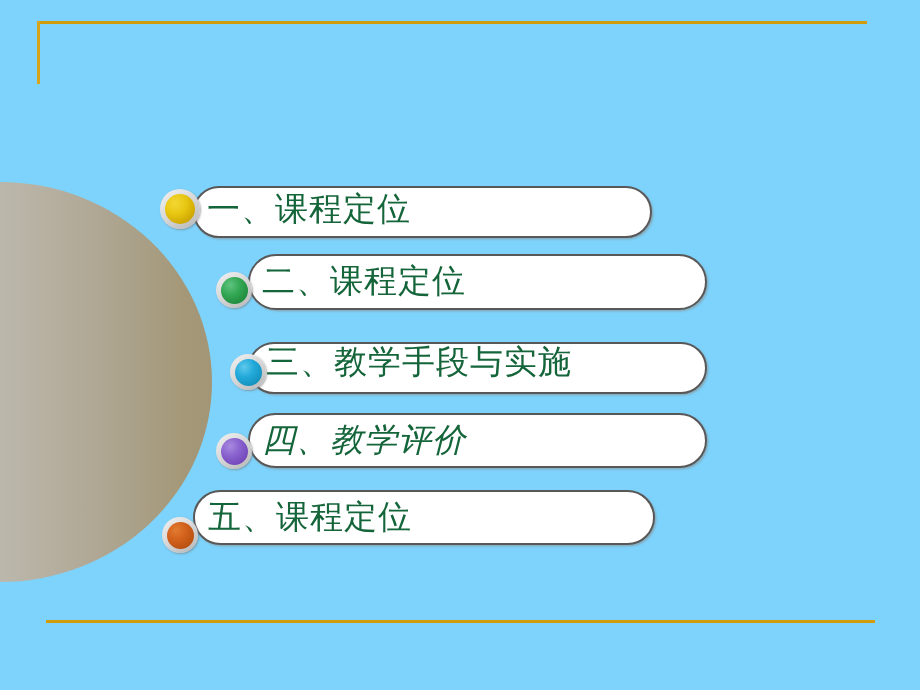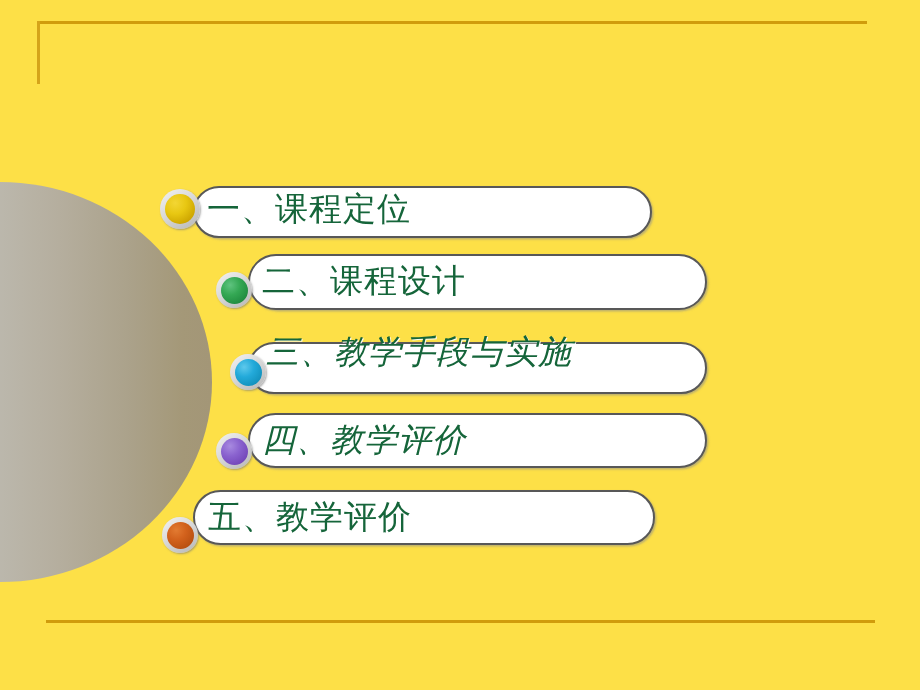--- a/index.html
+++ b/index.html
@@ -5,21 +5,21 @@
 <style>
   html, body {
     margin: 0;
     padding: 0;
     background: #ffffff;
   }
   #slide {
     position: relative;
     width: 920px;
     height: 690px;
-    background: #fde047;
+    background: #7dd3fc;
     overflow: hidden;
     font-family: "Liberation Serif", "DejaVu Serif", serif;
   }
 
   
   .rule-top {
     position: absolute;
     left: 37px;
     top: 21px;
     width: 830px;
@@ -124,34 +124,34 @@
 
   <div class="row">
     <div class="pill" style="left:193px; top:186px; width:459px; height:52px;"></div>
     <div class="orb orb-1" style="left:160px; top:189px;"></div>
     <div class="pill-label" style="left:207px; top:193px;">一、课程定位</div>
   </div>
 
   <div class="row">
     <div class="pill" style="left:248px; top:254px; width:459px; height:56px;"></div>
     <div class="orb orb-2 small" style="left:216px; top:272px;"></div>
-    <div class="pill-label" style="left:262px; top:265px;">二、课程设计</div>
+    <div class="pill-label" style="left:262px; top:265px;">二、课程定位</div>
   </div>
 
   <div class="row">
     <div class="pill" style="left:248px; top:342px; width:459px; height:52px;"></div>
     <div class="orb orb-3 small" style="left:230px; top:354px;"></div>
-    <div class="pill-label" style="left:266px; top:336px;font-style:italic;">三、教学手段与实施</div>
+    <div class="pill-label" style="left:266px; top:346px;">三、教学手段与实施</div>
   </div>
 
   <div class="row">
     <div class="pill" style="left:248px; top:413px; width:459px; height:55px;"></div>
     <div class="orb orb-4 small" style="left:216px; top:433px;"></div>
     <div class="pill-label" style="left:262px; top:424px;font-style:italic;">四、教学评价</div>
   </div>
 
   <div class="row">
     <div class="pill" style="left:193px; top:490px; width:462px; height:55px;"></div>
     <div class="orb orb-5 small" style="left:162px; top:517px;"></div>
-    <div class="pill-label" style="left:208px; top:501px;">五、教学评价</div>
+    <div class="pill-label" style="left:208px; top:501px;">五、课程定位</div>
   </div>
 
 </div>
 
 </body></html>

